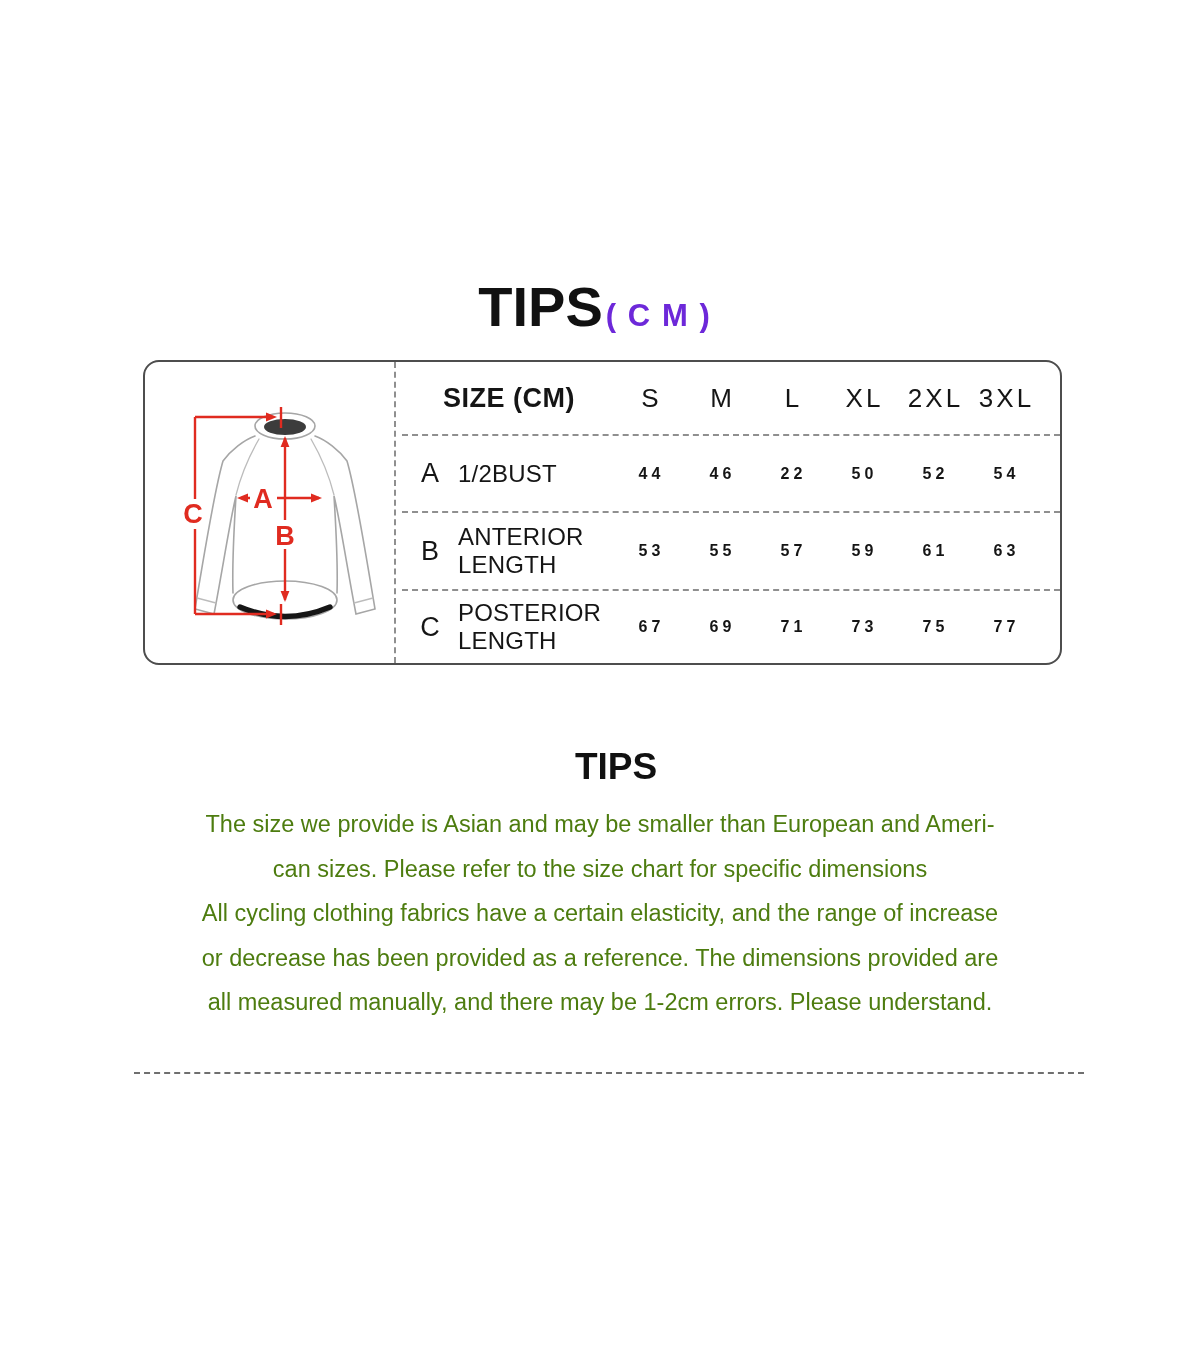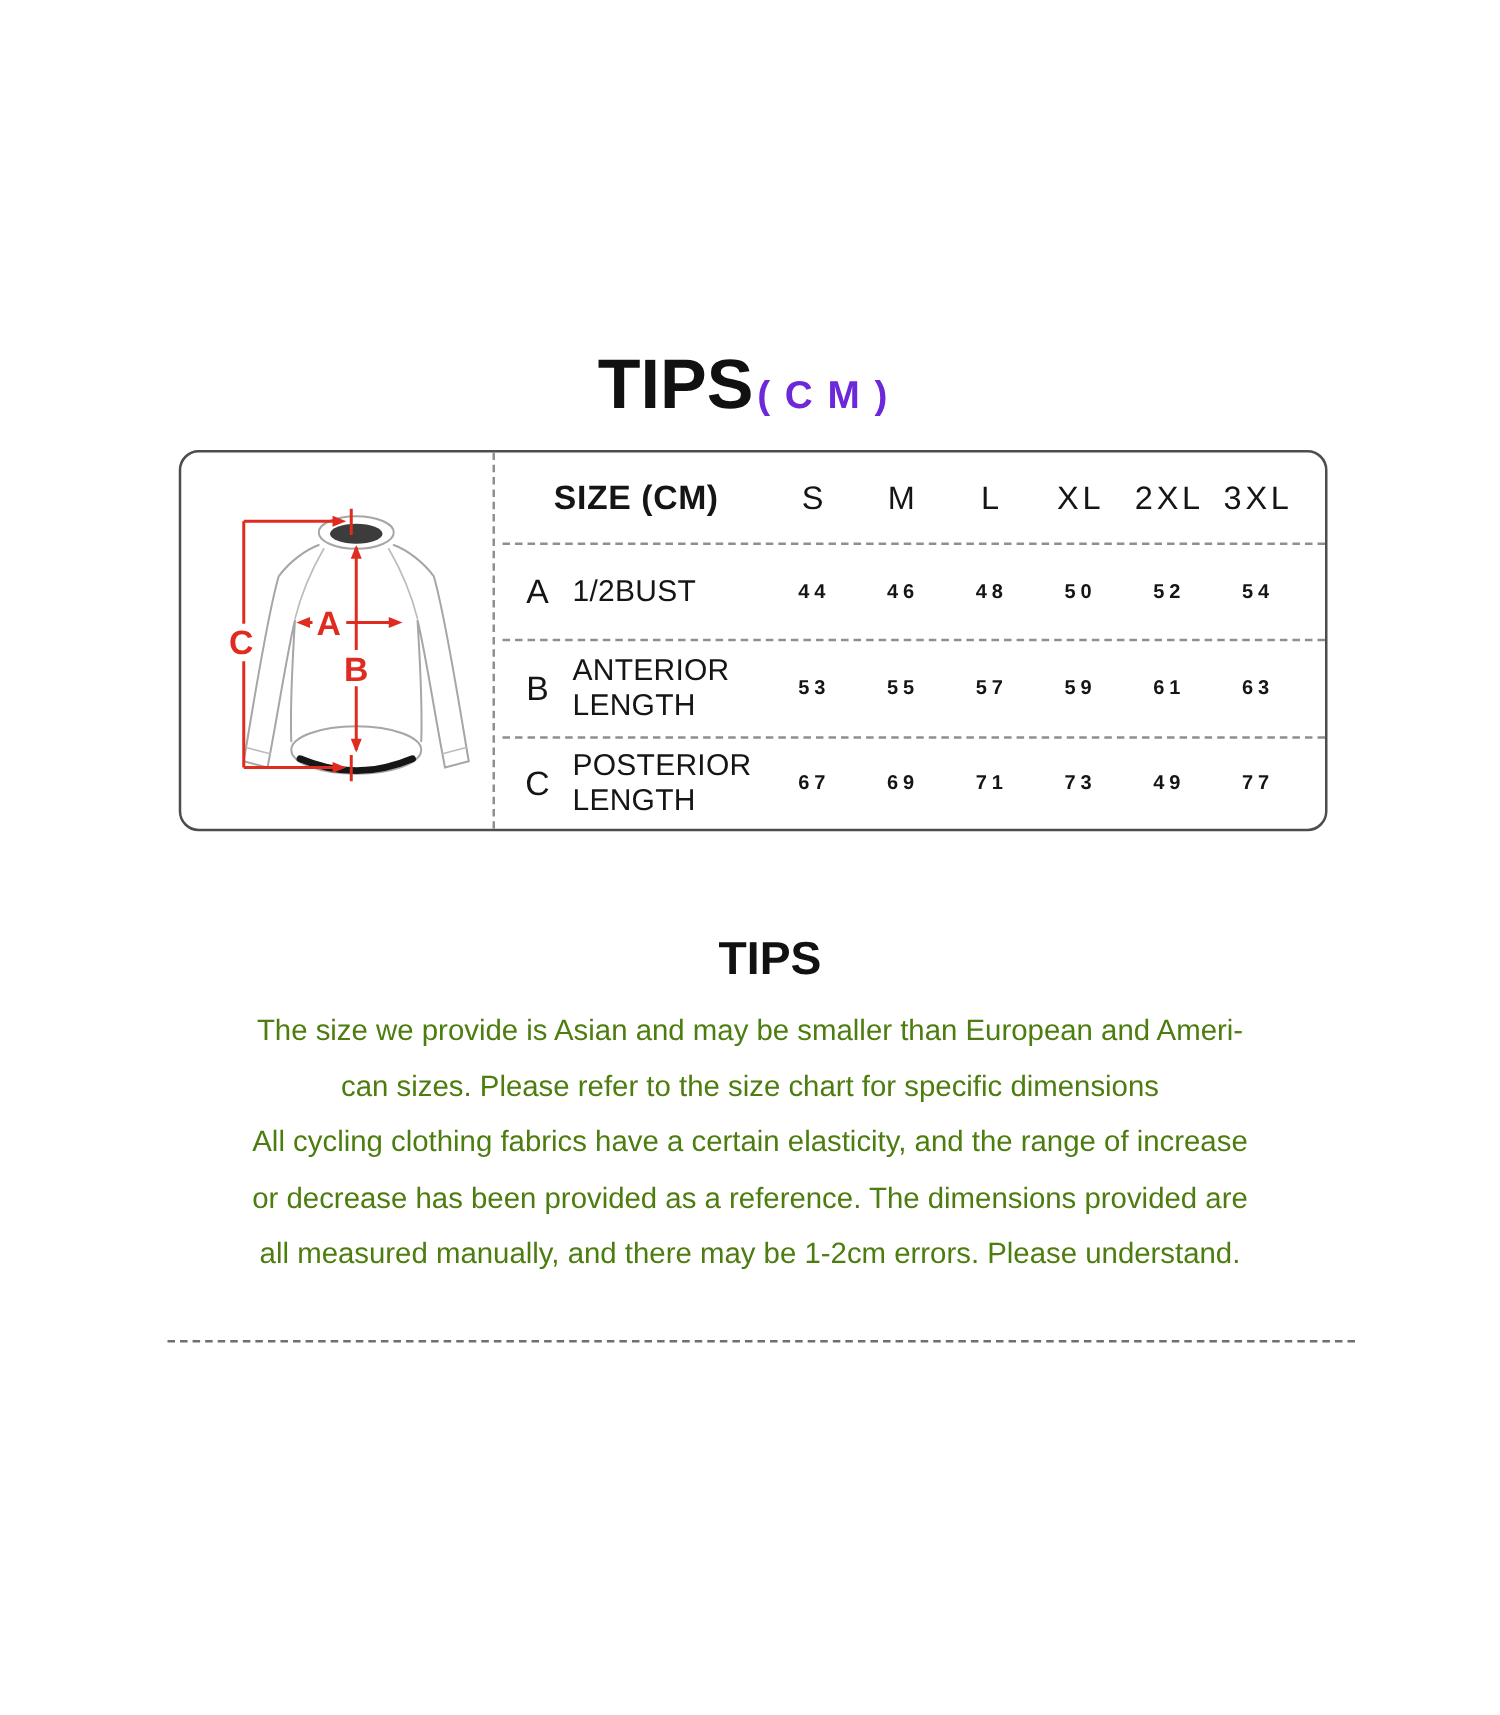--- a/index.html
+++ b/index.html
@@ -111,21 +111,21 @@
         <div class="cell-size">XL</div>
         <div class="cell-size">2XL</div>
         <div class="cell-size">3XL</div>
       </div>
 
       <div class="trow trow-a dashed-b">
         <div class="cell-letter">A</div>
         <div class="cell-name">1/2BUST</div>
         <div class="cell-val">44</div>
         <div class="cell-val">46</div>
-        <div class="cell-val">48</div>
+        <div class="cell-val">22</div>
         <div class="cell-val">50</div>
         <div class="cell-val">52</div>
         <div class="cell-val">54</div>
       </div>
 
       <div class="trow trow-b dashed-b">
         <div class="cell-letter">B</div>
         <div class="cell-name">ANTERIOR LENGTH</div>
         <div class="cell-val">53</div>
         <div class="cell-val">55</div>
@@ -135,21 +135,21 @@
         <div class="cell-val">63</div>
       </div>
 
       <div class="trow trow-c">
         <div class="cell-letter">C</div>
         <div class="cell-name">POSTERIOR LENGTH</div>
         <div class="cell-val">67</div>
         <div class="cell-val">69</div>
         <div class="cell-val">71</div>
         <div class="cell-val">73</div>
-        <div class="cell-val">49</div>
+        <div class="cell-val">75</div>
         <div class="cell-val">77</div>
       </div>
 
     </div>
   </div>
 
   <div class="tips-title">TIPS</div>
   <div class="tips-lines">
     <div class="tips-line">The size we provide is Asian and may be smaller than European and Ameri-</div>
     <div class="tips-line">can sizes. Please refer to the size chart for specific dimensions</div>

